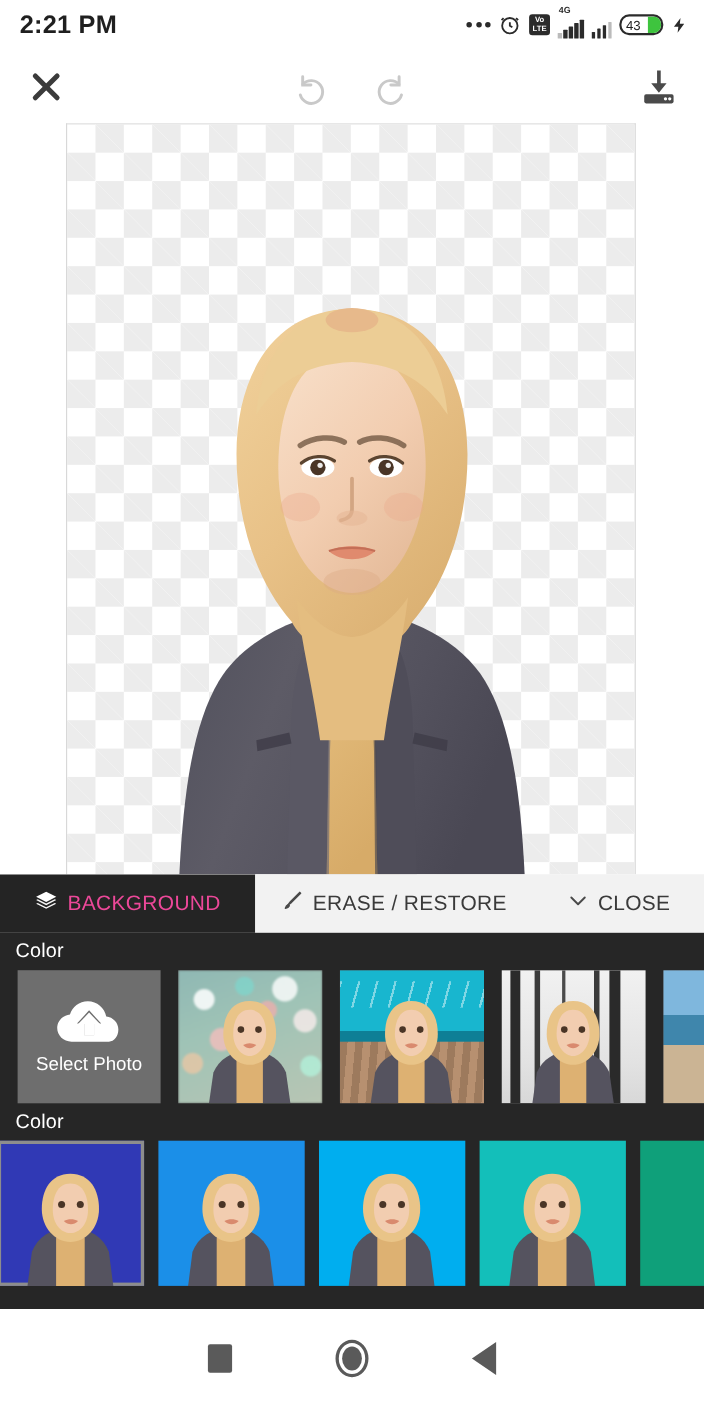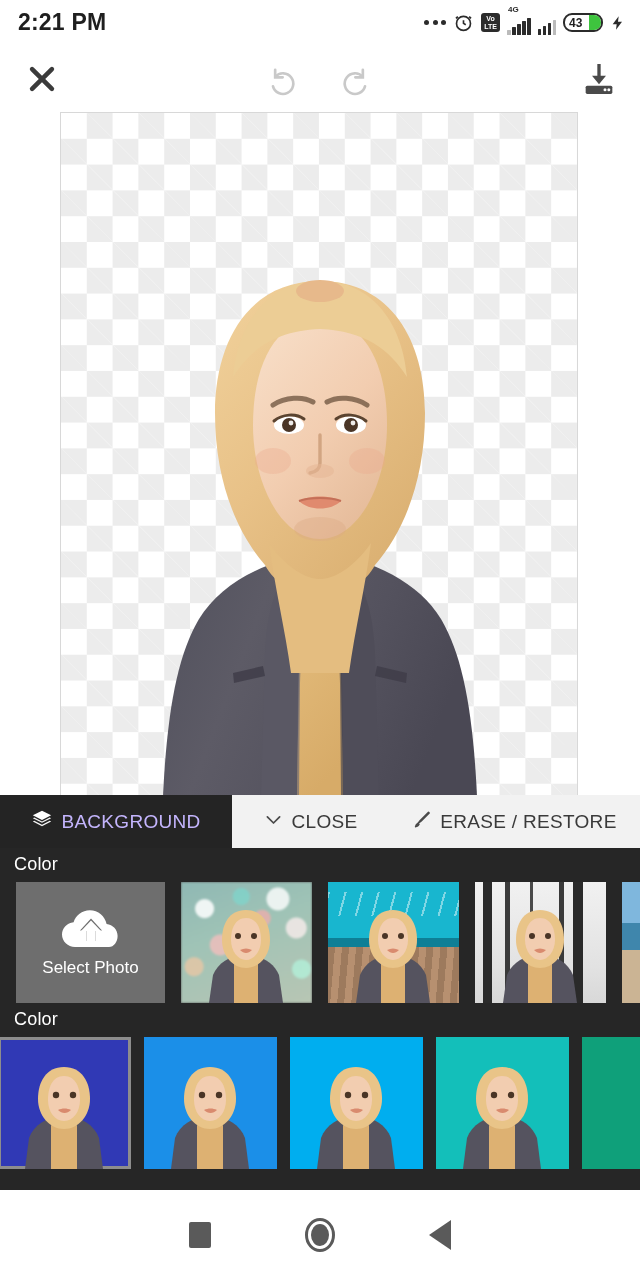--- a/index.html
+++ b/index.html
@@ -30,21 +30,21 @@
   .sig { display: flex; align-items: flex-end; gap: 1.5px; height: 17px; position: relative; }
   .sig b { display: block; width: 3.5px; background: #2b2b2b; border-radius: .5px; }
   .sig b.dim { background: #bbbbbb; }
   .sig-4g { position: absolute; top: -6px; left: 1px; font-size: 8px; font-weight: 700; color: #2b2b2b; }
   .sigwrap { position: relative; padding-top: 7px; }
   .batt {
     width: 40px; height: 19px; border: 2.2px solid #2b2b2b; border-radius: 9px;
     position: relative; display: flex; align-items: center; overflow: hidden;
   }
   .batt-fill { position: absolute; right: 0; top: 0; bottom: 0; width: 34%; background: #3ec43e; }
-  .batt-num { position: relative; z-index: 2; font-size: 12px; font-weight: 700; color: #1f1f1f; margin-left: 4px; }
+  .batt-num { position: relative; z-index: 2; font-size: 12px; font-weight: 400; color: #1f1f1f; margin-left: 4px; }
 
   
   .toolbar {
     position: absolute; left: 0; top: 45px; width: 640px; height: 67px;
     background: #ffffff; display: flex; align-items: center;
   }
   .tb-btn { display: flex; align-items: center; justify-content: center; cursor: pointer; }
   .tb-close { position: absolute; left: 20px; width: 44px; height: 44px; }
   .tb-undo { position: absolute; left: 258px; width: 46px; height: 46px; }
   .tb-redo { position: absolute; left: 334px; width: 46px; height: 46px; }
@@ -71,21 +71,21 @@
 
   
   .tabbar {
     position: absolute; left: 0; top: 795px; width: 640px; height: 53px;
     display: flex; background: #f2f2f2;
   }
   .tab {
     display: flex; align-items: center; justify-content: center; gap: 8px;
     font-size: 19px; letter-spacing: .3px; cursor: pointer; height: 53px;
   }
-  .tab-bg { width: 232px; background: #242424; color: #c4b5fd; }
+  .tab-bg { width: 232px; background: #242424; color: #ec4899; }
   .tab-erase { width: 252px; background: #f2f2f2; color: #3a3a3a; }
   .tab-close { width: 156px; background: #f2f2f2; color: #3a3a3a; }
 
   
   .panel {
     position: absolute; left: 0; top: 848px; width: 640px; height: 342px;
     background: #262626; overflow: hidden;
   }
   .section-label {
     color: #ffffff; font-size: 18px; padding: 6px 0 7px 14px; letter-spacing: .2px;
@@ -94,21 +94,21 @@
   .row-color { padding-left: 0; gap: 13px; }
 
   .thumb {
     width: 131px; height: 121px; flex: 0 0 auto; overflow: hidden; position: relative;
     cursor: pointer; background: #555;
   }
   .thumb-color { width: 133px; height: 132px; }
   .thumb.selected { outline: 3px solid #8d8d8d; outline-offset: -3px; }
 
   .select-photo {
-    width: 149px; height: 121px; background: #6e6e6e; display: flex;
+    width: 130px; height: 121px; background: #6e6e6e; display: flex;
     flex-direction: column; align-items: center; justify-content: center; gap: 2px;
     cursor: pointer; flex: 0 0 auto;
   }
   .select-photo span { color: #ffffff; font-size: 17px; }
 
   
   .bg-bokeh {
     position: absolute; inset: 0;
     background:
       radial-gradient(circle at 18% 22%, rgba(255,255,255,.85) 0 9px, transparent 10px),
@@ -326,36 +326,36 @@
     <div class="tab tab-bg">
       <span>
         <svg width="22" height="22" viewBox="0 0 24 24" fill="#ffffff">
           <path d="M12 3 2 8l10 5 10-5z"></path>
           <path d="M12 14.6 3.6 10.4 2 11.2l10 5 10-5-1.6-.8z" opacity=".95"></path>
           <path d="M12 18.2 3.6 14 2 14.8l10 5 10-5-1.6-.8z" opacity=".95"></path>
         </svg>
       </span>
       <span>BACKGROUND</span>
     </div>
-    <div class="tab tab-close">
-      <span>
-        <svg width="21" height="21" viewBox="0 0 24 24" fill="none" stroke="#4a4a4a" stroke-width="2" stroke-linecap="round" stroke-linejoin="round">
-          <path d="M5 9l7 7 7-7"></path>
-        </svg>
-      </span>
-      <span>CLOSE</span>
-    </div>
     <div class="tab tab-erase">
       <span>
         <svg width="21" height="21" viewBox="0 0 24 24" fill="none" stroke="#4a4a4a" stroke-width="1.7" stroke-linejoin="round">
           <path d="M20 3.8 10.6 13.2l-2.6 3.4 3.4-2.6L20.8 4.6z"></path>
           <path d="M8 16.6c-1.6.6-2.4 2-2.8 3.6 1.8-.2 3.2-1 3.9-2.6z" fill="#4a4a4a"></path>
         </svg>
       </span>
       <span>ERASE / RESTORE</span>
+    </div>
+    <div class="tab tab-close">
+      <span>
+        <svg width="21" height="21" viewBox="0 0 24 24" fill="none" stroke="#4a4a4a" stroke-width="2" stroke-linecap="round" stroke-linejoin="round">
+          <path d="M5 9l7 7 7-7"></path>
+        </svg>
+      </span>
+      <span>CLOSE</span>
     </div>
   </div>
 
   <div class="panel">
 
     <div class="section-label">Color</div>
 
     <div class="row">
       <div class="select-photo">
         <span>

